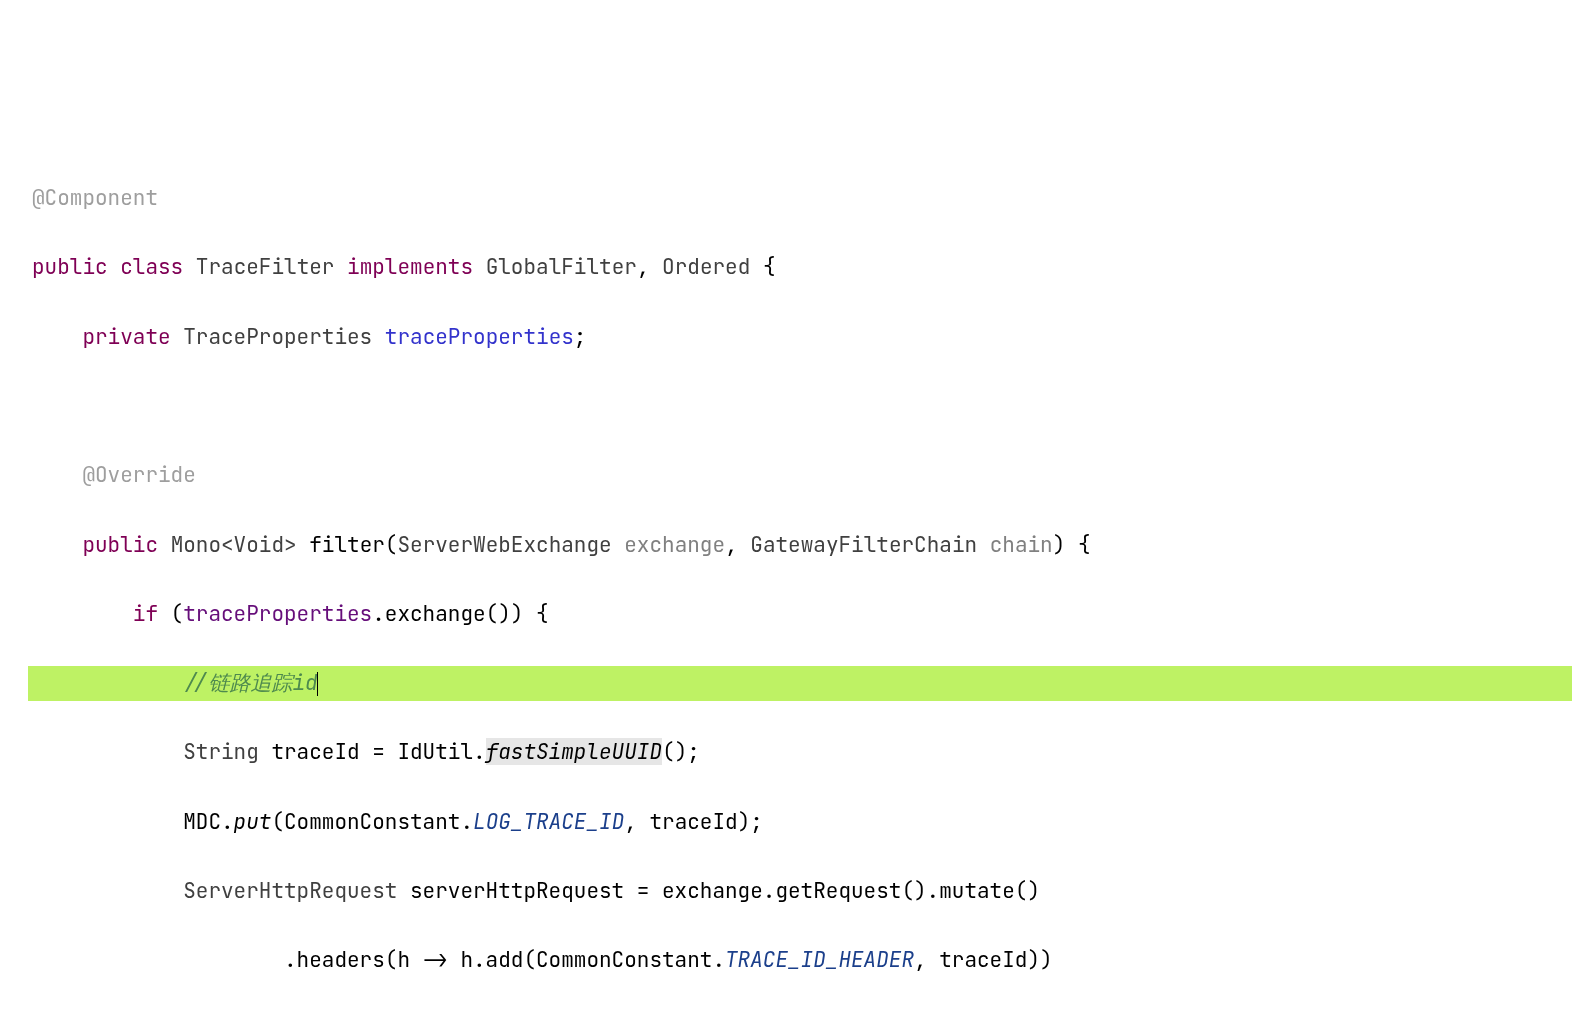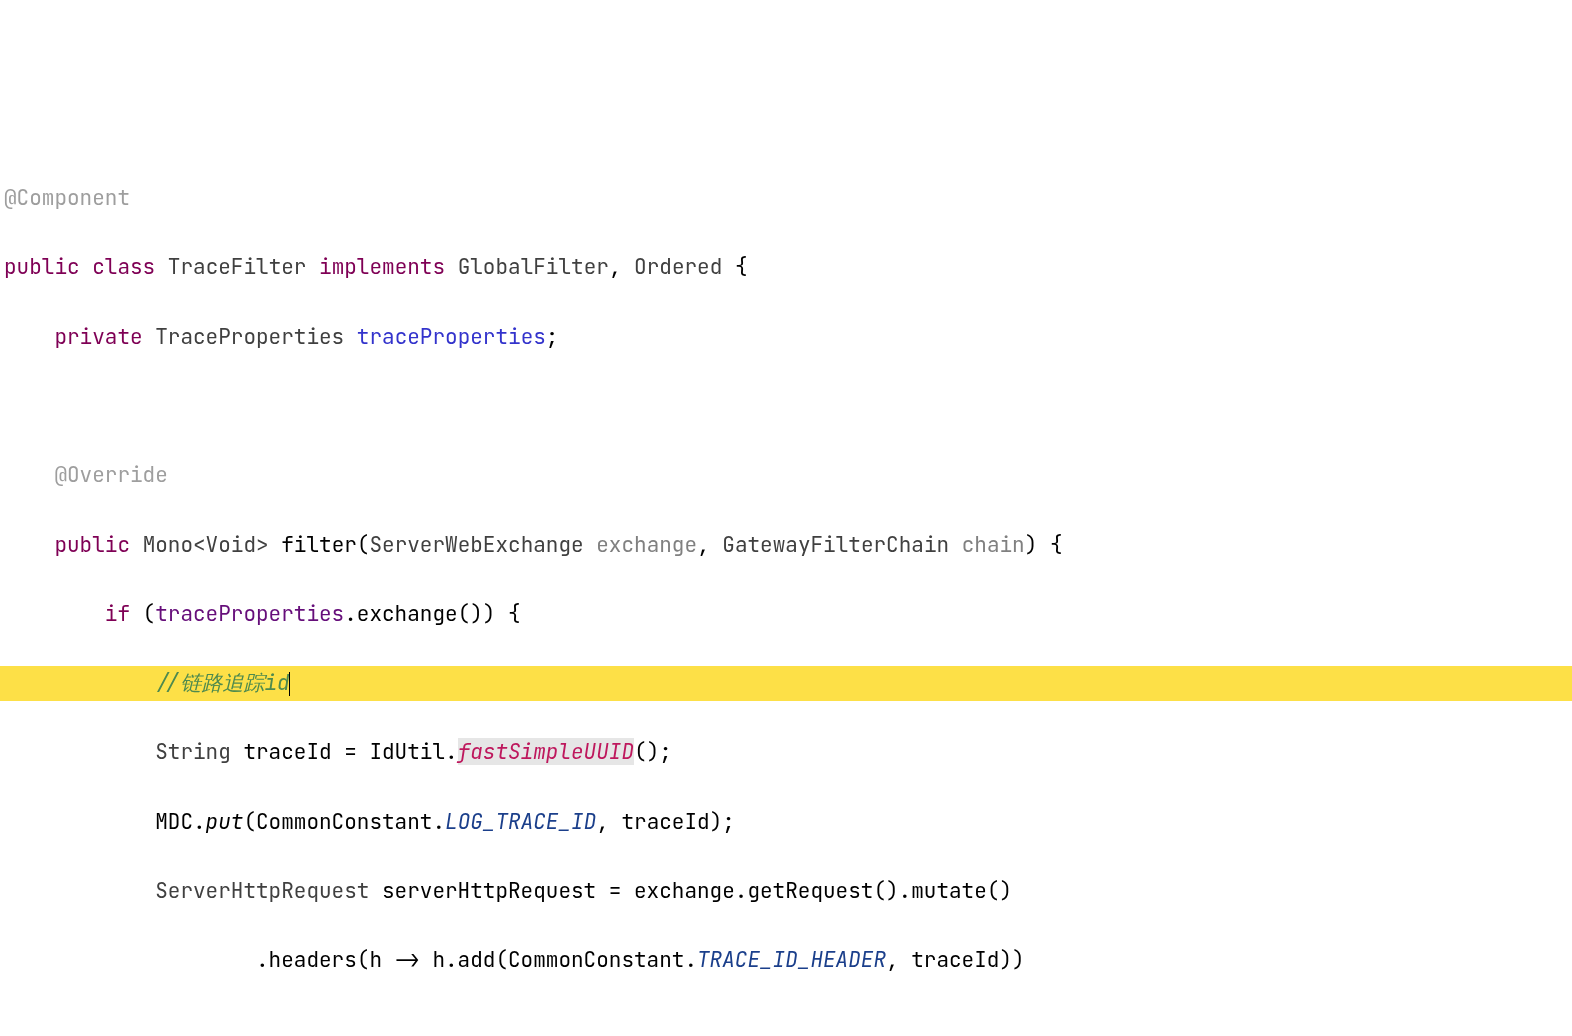--- a/index.html
+++ b/index.html
@@ -16,23 +16,24 @@
       padding: 8px 0;
       white-space: pre;
       position: relative;
     }
     .code-container {
       position: relative;
     }
     .line {
       padding-left: 4px;
       min-height: 34px;
+      margin-left: 28px;
     }
     .highlighted-line {
-      background-color: #fde047;
+      background-color: #bef264;
     }
     .annotation {
       color: #9e9e9e;
     }
     .keyword {
       color: #7f0055;
       font-weight: normal;
     }
     .type {
       color: #404040;
@@ -41,21 +42,21 @@
       color: #660e7a;
     }
     .param-name {
       color: #808080;
     }
     .static-method {
       color: #000000;
       font-style: italic;
     }
     .static-method-highlighted {
-      color: #be185d;
+      color: #000000;
       font-style: italic;
       background-color: #e6e6e6;
     }
     .static-field {
       color: #1b3f8b;
       font-weight: normal;
       font-style: italic;
     }
     .comment {
       color: #4e8a4e;

